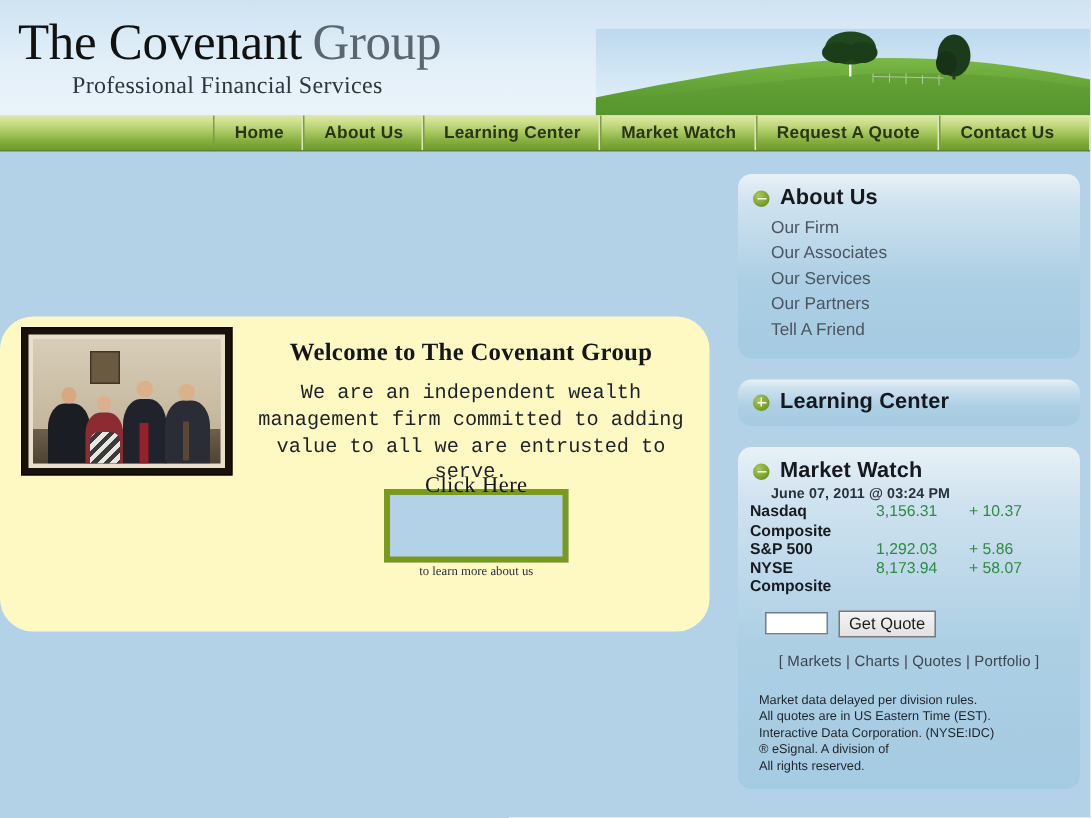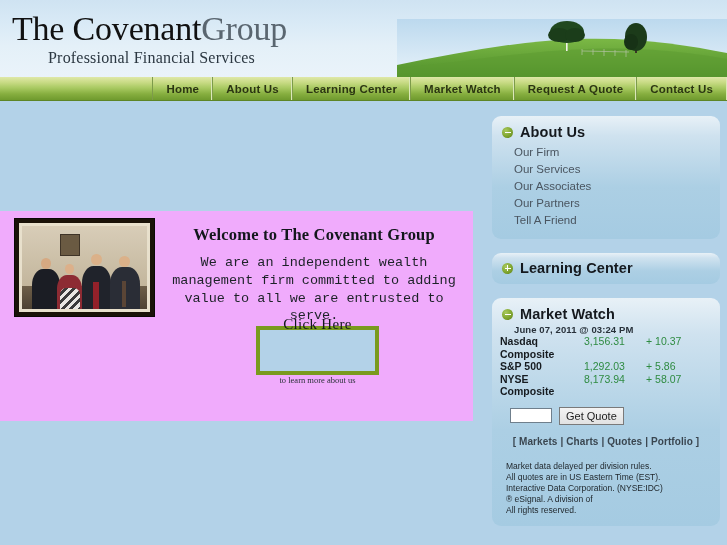--- a/index.html
+++ b/index.html
@@ -34,21 +34,21 @@
     position: absolute; left: 12px; top: 12px;
     line-height: 1;
     white-space: nowrap;
   }
   .logo-line1 {
     font-family: "Liberation Serif", serif;
     font-size: 34px;
     letter-spacing: -0.2px;
   }
   .logo-covenant { color: #111111; }
-  .logo-group { color: #5a6670; }
+  .logo-group { color: #5a6670; margin-left: 7px; }
   .logo-line2 {
     font-family: "Liberation Serif", serif;
     font-size: 16px;
     color: #2b3741;
     margin-top: 4px;
     margin-left: 36px;
     letter-spacing: 0.2px;
   }
 
   
@@ -68,28 +68,29 @@
     font-size: 11.5px;
     font-weight: bold;
     color: #2b3512;
     border-left: 1px solid #7d9b4a;
     box-shadow: -1px 0 0 #dbe8b8 inset;
     cursor: pointer;
     white-space: nowrap;
     letter-spacing: 0.2px;
   }
   .nav-item:first-child { border-left: 1px solid #7d9b4a; text-align: center; }
-  .nav-item:last-child { padding-right: 14px; }
+  .nav-item:last-child { padding-right: 24px; }
 
   
   .content-panel {
     position: absolute;
     left: 0; top: 211px;
     width: 473px; height: 210px;
-    background: #f0abfc;
+    background: #fef9c3;
+    border-radius: 22px;
   }
   .photo-frame {
     position: absolute; left: 14px; top: 7px;
     width: 141px; height: 99px;
     background: #1a1208;
     border: 1px solid #0b0805;
     padding: 4px;
   }
   .photo-mat {
     width: 100%; height: 100%;
@@ -278,21 +279,20 @@
     color: #1c1c1c;
     cursor: pointer;
     font-family: "Liberation Sans", sans-serif;
   }
   .mw-links {
     font-size: 10px;
     color: #3a4650;
     text-align: center;
     padding: 11px 4px 0 4px;
     letter-spacing: 0.1px;
-    font-weight: bold;
   }
   .mw-links a { color: #3a4650; text-decoration: none; cursor: pointer; }
   .mw-disclaimer {
     font-size: 8.5px;
     color: #1d2429;
     line-height: 11px;
     padding: 14px 10px 0 14px;
   }
 </style>
 </head>
@@ -390,22 +390,22 @@
 
   <aside class="sidebar">
 
     <section class="panel">
       <div class="panel-head">
         <span class="toggle-icon"></span>
         <span class="panel-title">About Us</span>
       </div>
       <div class="panel-links">
         <a class="panel-link">Our Firm</a>
+        <a class="panel-link">Our Associates</a>
         <a class="panel-link">Our Services</a>
-        <a class="panel-link">Our Associates</a>
         <a class="panel-link">Our Partners</a>
         <a class="panel-link">Tell A Friend</a>
       </div>
     </section>
 
     <section class="panel collapsed">
       <div class="panel-head">
         <span class="toggle-icon plus"></span>
         <span class="panel-title">Learning Center</span>
       </div>

